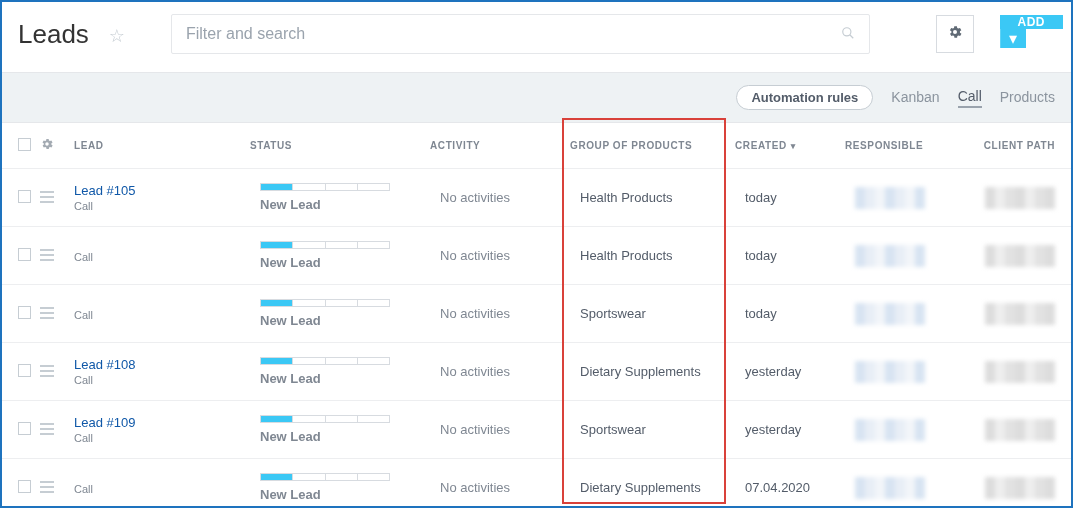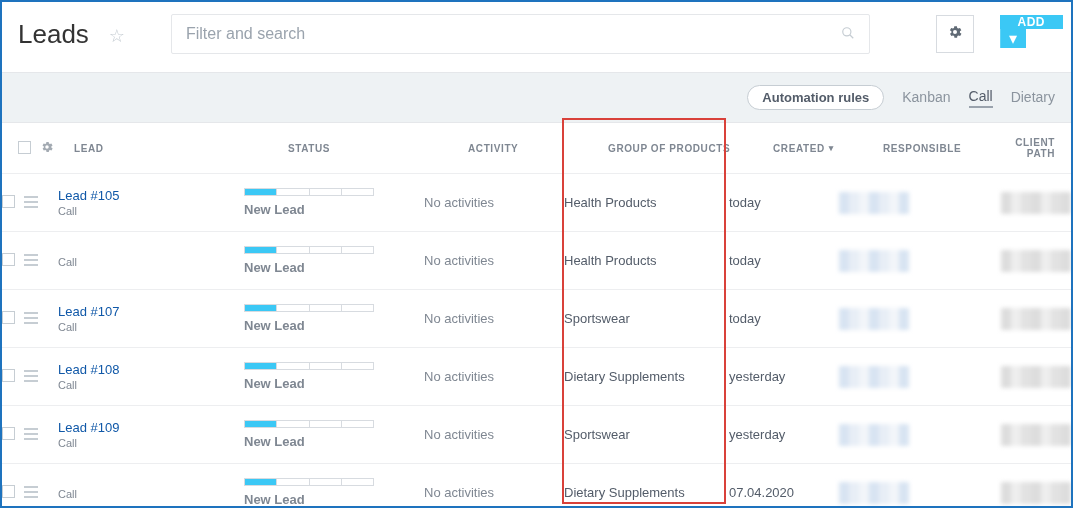--- a/index.html
+++ b/index.html
@@ -96,31 +96,31 @@
   .thead {
     display: flex; align-items: center;
     padding: 14px 16px 14px 16px;
     border-bottom: 1px solid #edeef0;
     font-size: 10px; font-weight: 600;
     letter-spacing: 0.6px; text-transform: uppercase;
     color: #7f8792;
   }
   .col-check { width: 22px; flex-shrink: 0; }
   .col-gear-head { width: 34px; flex-shrink: 0; color: #a3aab2; font-size: 14px; cursor: pointer; }
-  .col-lead { width: 214px; flex-shrink: 0; }
+  .col-lead { width: 176px; flex-shrink: 0; }
   .col-status { width: 180px; flex-shrink: 0; }
   .col-activity { width: 140px; flex-shrink: 0; }
   .col-group { width: 165px; flex-shrink: 0; }
   .col-created { width: 110px; flex-shrink: 0; display: flex; align-items: center; gap: 4px;}
   .col-resp { width: 120px; flex-shrink: 0; }
   .col-client { flex: 1; text-align: right; }
   .sort-caret { font-size: 9px; color: #7f8792; }
   .trow {
     display: flex; align-items: center;
-    padding: 14px 0;
+    padding: 14px 16px;
     border-bottom: 1px solid #edeef0;
     font-size: 13px; color: #535c69;
   }
   .row-check { width: 22px; flex-shrink: 0; }
   .row-menu { width: 34px; flex-shrink: 0; color: #c6cdd3; font-size: 14px; cursor: pointer; }
   .lead-link { color: #1058a8; font-size: 13px; cursor: pointer; }
   .lead-sub { color: #7f8792; font-size: 11px; margin-top: 2px; }
   .lead-wrap { width: 186px; flex-shrink: 0; }
   .status-wrap { width: 180px; flex-shrink: 0; }
   .status-bar {
@@ -189,21 +189,21 @@
     <div class="add-caret">
       <span>▾</span>
     </div>
   </div>
 </div>
 
 <div class="toolbar-row">
   <div class="pill">Automation rules</div>
   <span class="view-tab">Kanban</span>
   <span class="view-tab active">Call</span>
-  <span class="view-tab">Dietary</span>
+  <span class="view-tab">Products</span>
 </div>
 
 <div class="table">
   <div class="thead">
     <div class="col-check"><input type="checkbox" style=""></div>
     <div class="col-gear-head">
       <svg width="14" height="14" viewBox="0 0 24 24" fill="currentColor">
           <path d="M19.4 13a7.5 7.5 0 000-2l2.1-1.6-2-3.5-2.5 1a7.6 7.6 0 00-1.7-1l-.4-2.6h-4l-.4 2.6a7.6 7.6 0 00-1.7 1l-2.5-1-2 3.5L6.6 11a7.5 7.5 0 000 2l-2.1 1.6 2 3.5 2.5-1c.5.4 1.1.7 1.7 1l.4 2.6h4l.4-2.6c.6-.3 1.2-.6 1.7-1l2.5 1 2-3.5L19.4 13zM12 15a3 3 0 110-6 3 3 0 010 6z"></path>
         </svg>
     </div>
@@ -279,21 +279,20 @@
         </div>
       </div>
       <div class="trow">
         <div class="row-check"><input type="checkbox" style=""></div>
         <div class="row-menu"><svg width="14" height="12" viewBox="0 0 14 12" stroke="currentColor" stroke-width="2">
             <line x1="0" y1="1" x2="14" y2="1"></line>
             <line x1="0" y1="6" x2="14" y2="6"></line>
             <line x1="0" y1="11" x2="14" y2="11"></line>
           </svg></div>
         <div class="lead-wrap">
-          <div class="lead-link">Lead #107</div>
           <div class="lead-sub">Call</div>
         </div>
         <div class="status-wrap">
           <div class="status-bar">
             <div class="seg filled"></div>
             <div class="seg"></div>
             <div class="seg"></div>
             <div class="seg"></div>
           </div>
           <div class="status-label">New Lead</div>

